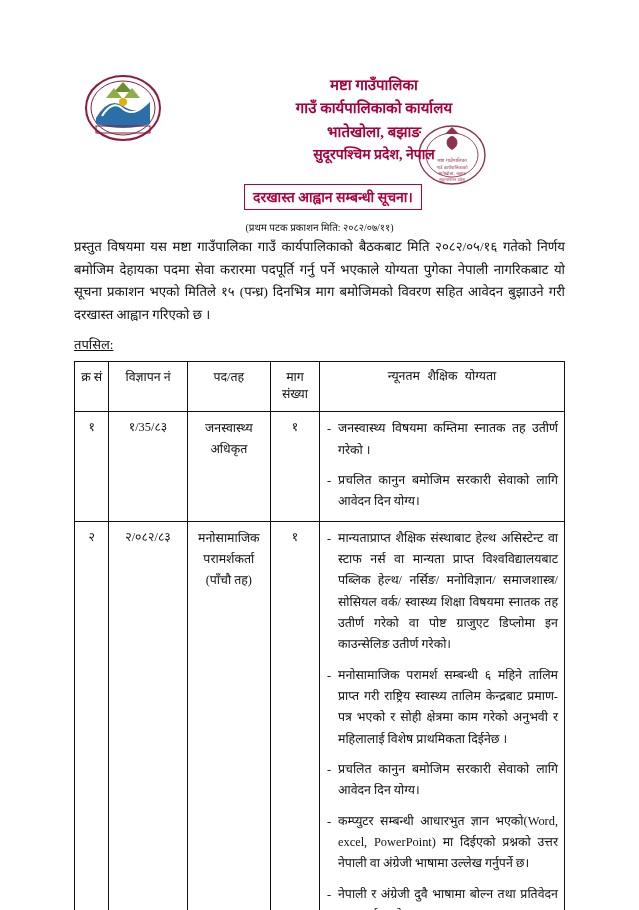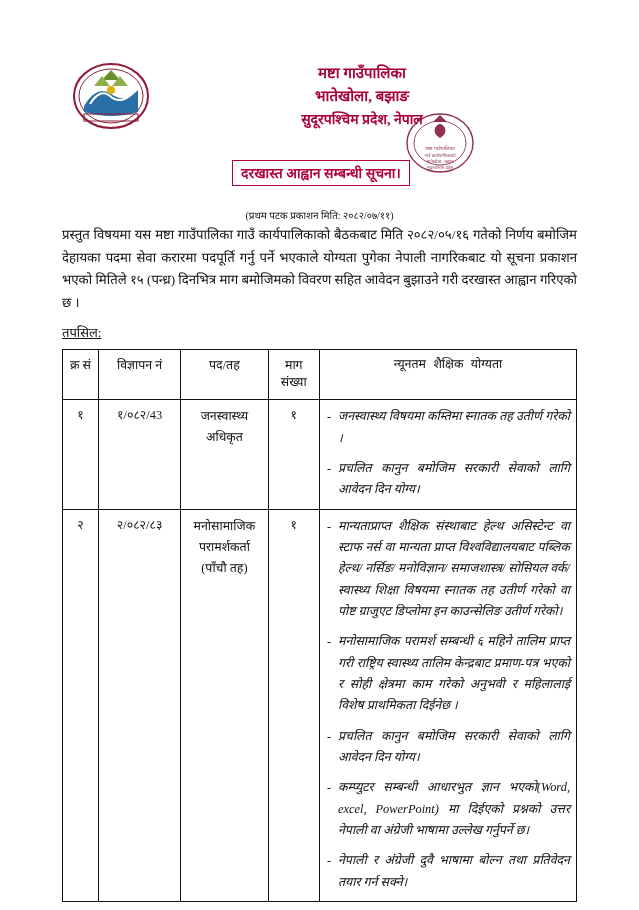--- a/index.html
+++ b/index.html
@@ -12,21 +12,21 @@
     height: 910px;
     font-family: "Liberation Serif", "DejaVu Serif", serif;
     color: #1a1a1a;
     position: relative;
     overflow: hidden;
   }
   .page {
     width: 639px;
     height: 910px;
     position: relative;
-    padding: 0;
+    padding: 12px;
   }
 
   
   .header {
     position: relative;
     height: 160px;
   }
   .emblem-left {
     position: absolute;
     left: 72px;
@@ -55,21 +55,21 @@
     z-index: 3;
   }
   .header-text .l1 { font-size: 15px; }
   .header-text .l2 { font-size: 15px; }
   .header-text .l3 { font-size: 15px; }
   .header-text .l4 { font-size: 14px; }
 
   .notice-banner {
     position: absolute;
     left: 232px;
-    top: 160px;
+    top: 172px;
     color: #b3003f;
     font-weight: bold;
     font-size: 14px;
     padding: 2px 8px 3px 8px;
     border: 1px solid #b3003f;
     background: #ffffff;
     z-index: 4;
   }
 
   .pub-date {
@@ -127,21 +127,20 @@
     list-style: none;
     margin: 0;
     padding: 0;
   }
   td.qual li {
     position: relative;
     padding-left: 12px;
     margin-bottom: 9px;
     line-height: 1.72;
     text-align: justify;
-    font-style: italic;
   }
   td.qual li:last-child { margin-bottom: 2px; }
   td.qual li::before {
     content: "-";
     position: absolute;
     left: 1px;
     top: 0;
   }
   .post-line { line-height: 1.7; }
 
@@ -163,20 +162,21 @@
         <path d="M30 20 L39 10 L48 20 Z" fill="#6b8f2e"></path>
         <path d="M22 26 L30 16 L38 26 Z" fill="#8fae4a"></path>
         <path d="M40 26 L48 16 L56 26 Z" fill="#8fae4a"></path>
         <circle cx="39" cy="30" r="4" fill="#e2b007"></circle>
         <rect x="12" y="54" width="54" height="7" fill="none" stroke="#8e1c3a" stroke-width="1"></rect>
       </svg>
     </div>
 
     <div class="header-text">
       <div class="l1">मष्टा गाउँपालिका</div>
+      <div class="l2">गाउँ कार्यपालिकाको कार्यालय</div>
       <div class="l3">भातेखोला, बझाङ</div>
       <div class="l4">सुदूरपश्चिम प्रदेश, नेपाल</div>
     </div>
 
     <div class="emblem-right">
       <svg class="emblem-svg" viewBox="0 0 70 62" width="70" height="62" xmlns="http://www.w3.org/2000/svg">
         <ellipse cx="35" cy="31" rx="33" ry="29" fill="none" stroke="#7a1030" stroke-width="1.4"></ellipse>
         <ellipse cx="35" cy="31" rx="26" ry="22" fill="none" stroke="#7a1030" stroke-width="0.9"></ellipse>
         <path d="M28 10 L35 3 L42 10 Z" fill="#7a1030"></path>
         <path d="M30 16 Q35 8 40 16 Q42 22 35 26 Q28 22 30 16 Z" fill="#7a1030"></path>
@@ -202,21 +202,21 @@
           <th class="col-sn">क्र सं</th>
           <th class="col-ad">विज्ञापन नं</th>
           <th class="col-post">पद/तह</th>
           <th class="col-num">माग संख्या</th>
           <th class="col-qual">न्यूनतम शैक्षिक योग्यता</th>
         </tr>
       </thead>
       <tbody>
         <tr>
           <td class="cell-center">१</td>
-          <td class="cell-center">१/०८२/43</td>
+          <td class="cell-center">१/35/८३</td>
           <td class="cell-center">
             <div class="post-line">जनस्वास्थ्य अधिकृत</div>
           </td>
           <td class="cell-center">१</td>
           <td class="qual">
             <ul>
               <li>जनस्वास्थ्य विषयमा कम्तिमा स्नातक तह उतीर्ण गरेको ।</li>
               <li>प्रचलित कानुन बमोजिम सरकारी सेवाको लागि आवेदन दिन योग्य।</li>
             </ul>
           </td>

